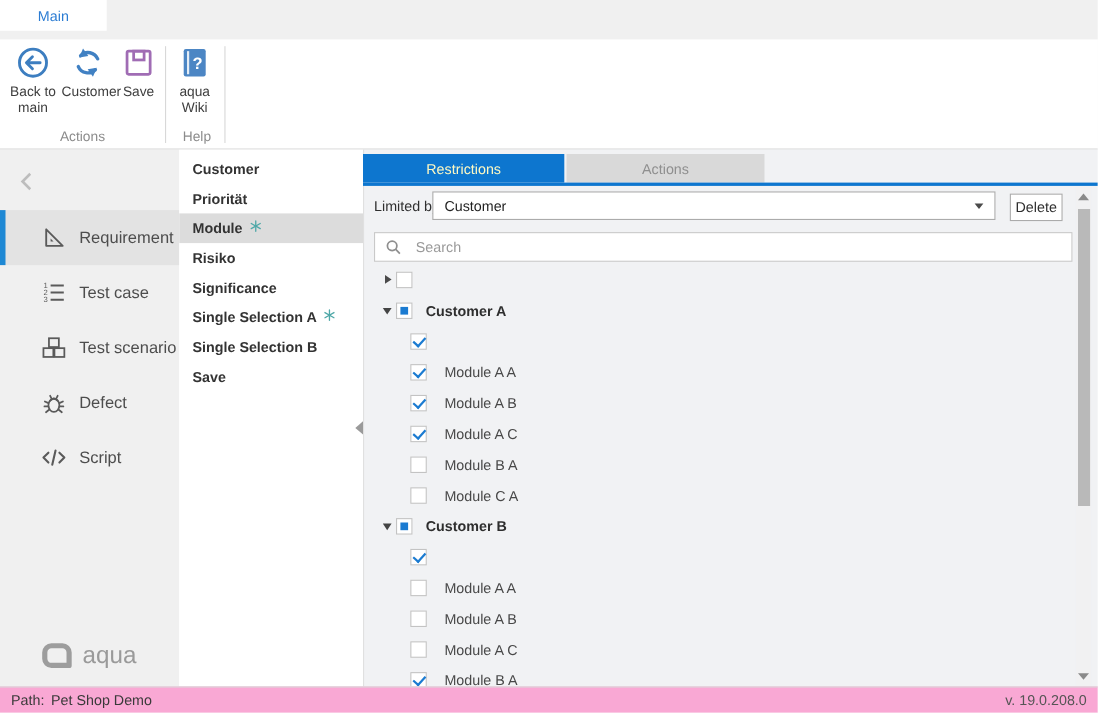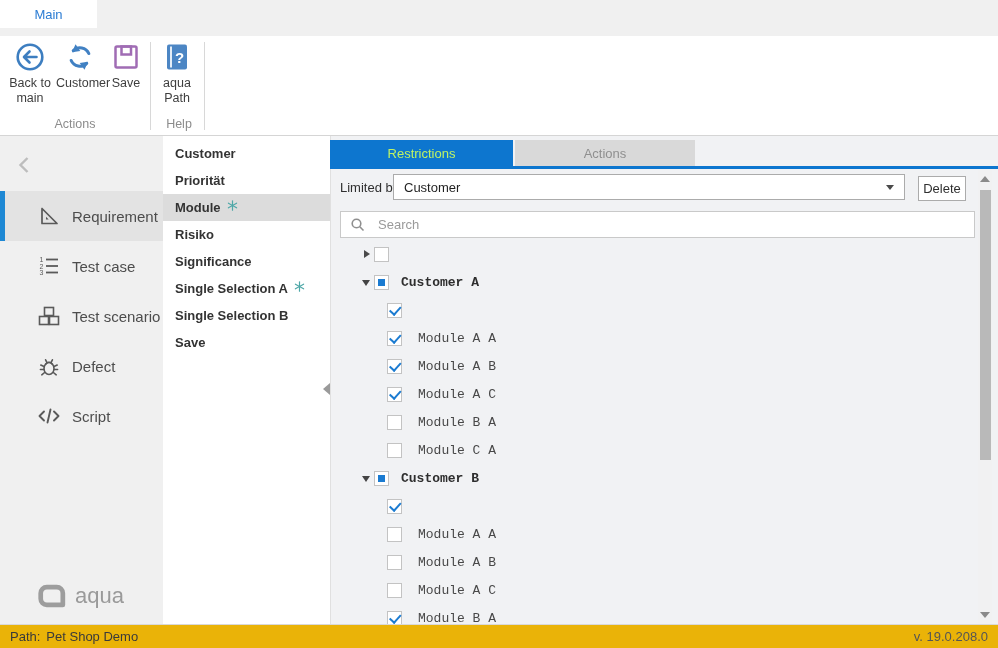--- a/index.html
+++ b/index.html
@@ -29,37 +29,37 @@
 
   
   #fields { left:163px; top:136px; width:167px; height:488px; background:#fff; padding-top:4px; }
   .field-row { height:27px; display:flex; align-items:center; padding-left:12px; font-weight:bold; font-size:13px; color:#333; cursor:pointer; }
   .field-row.selected { background:#dcdcdc; }
   .req { margin-left:6px; margin-top:-5px; flex:none; }
 
   
   #panel-bg { left:330px; top:136px; width:668px; height:488px; background:#f1f2f4; border-left:1px solid #e0e0e0; }
   .tab { position:absolute; top:140px; height:26px; display:flex; align-items:center; justify-content:center; font-size:13px; cursor:pointer; }
-  #tab-restrictions { left:330px; width:183px; background:#0d76cf; color:#bef264; }
+  #tab-restrictions { left:330px; width:183px; background:#0d76cf; color:#fef9c3; }
   #tab-actions { left:515px; width:180px; background:#d9d9d9; color:#8f8f8f; }
   #tab-underline { left:330px; top:166px; width:668px; height:3px; background:#0d76cf; }
 
   #limited-label { left:340px; top:180px; color:#2f2f2f; }
   #limited-combo { left:393px; top:174px; width:512px; height:26px; background:#fff; border:1px solid #ababab; display:flex; align-items:center; padding:0 10px; cursor:pointer; }
   #limited-combo .combo-value { flex:1; color:#1f1f1f; }
   .caret-down { width:0; height:0; border-left:4px solid transparent; border-right:4px solid transparent; border-top:5px solid #4a4a4a; }
   #delete-btn { left:918px; top:176px; width:48px; height:25px; background:#fff; border:1px solid #ababab; display:flex; align-items:center; justify-content:center; color:#2f2f2f; cursor:pointer; }
 
   #search-box { left:340px; top:211px; width:635px; height:27px; background:#fff; border:1px solid #c9c9c9; display:flex; align-items:center; padding:0 9px; }
   #search-box input { border:none; outline:none; flex:1; margin-left:12px; font-family:"Liberation Sans", sans-serif; font-size:13px; color:#333; background:transparent; }
   #search-box input::placeholder { color:#9a9a9a; }
 
   
   #tree { left:330px; top:240px; width:645px; height:384px; overflow:hidden; }
-  .tree-row { display:flex; align-items:center; height:28px; padding-left:31px; cursor:pointer;font-family:Liberation Mono, monospace; }
+  .tree-row { display:flex; align-items:center; height:28px; padding-left:17px; cursor:pointer; }
   .exp { width:13px; height:28px; position:relative; flex:none; }
   .tree-row.lvl2 .exp { width:26px; }
   .exp[data-state="collapsed"]::after { content:""; position:absolute; top:10px; left:3px; border-left:6px solid #4a4a4a; border-top:4px solid transparent; border-bottom:4px solid transparent; }
   .exp[data-state="expanded"]::after { content:""; position:absolute; top:12px; left:1px; border-top:6px solid #444; border-left:4.5px solid transparent; border-right:4.5px solid transparent; }
   .cb { width:15px; height:15px; background:#fff; border:1px solid #c3c3c3; position:relative; flex:none; cursor:pointer; }
   .cb[data-state="checked"]::after { content:""; position:absolute; left:3.5px; top:0.5px; width:4.5px; height:8.5px; border-right:2px solid #1b7bd1; border-bottom:2px solid #1b7bd1; transform:rotate(42deg); }
   .cb[data-state="indeterminate"]::after { content:""; position:absolute; left:3px; top:3px; right:3px; bottom:3px; background:#1b7bd1; }
   .tree-label { margin-left:12px; font-size:13px; color:#484848; }
   .tree-row.lvl2 .tree-label { margin-left:16px; }
   .tree-label.bold { font-weight:bold; color:#2e2e2e; }
@@ -68,21 +68,21 @@
   #splitter { left:323px; top:382px; width:8px; height:14px; cursor:pointer; }
   #splitter::after { content:""; position:absolute; top:1px; left:0; border-right:7px solid #9a9a9a; border-top:6px solid transparent; border-bottom:6px solid transparent; }
 
   
   #vscroll { left:978px; top:170px; width:14px; height:454px; background:#f1f1f2; }
   #vscroll-up { position:absolute; left:2px; top:6px; width:0; height:0; border-bottom:6px solid #8a8a8a; border-left:5px solid transparent; border-right:5px solid transparent; cursor:pointer; }
   #vscroll-down { position:absolute; left:2px; bottom:6px; width:0; height:0; border-top:6px solid #8a8a8a; border-left:5px solid transparent; border-right:5px solid transparent; cursor:pointer; }
   #vscroll-thumb { position:absolute; left:1.5px; top:20px; width:11px; height:270px; background:#b9b9b9; cursor:pointer; }
 
   
-  #statusbar { left:0; top:624px; width:998px; height:24px; background:#eab308; border-top:1px solid #d9d9d9; display:flex; align-items:center; }
+  #statusbar { left:0; top:624px; width:998px; height:24px; background:#f9a8d4; border-top:1px solid #d9d9d9; display:flex; align-items:center; }
   #status-path { margin-left:10px; color:#3a3a3a; }
   #status-path .sep { display:inline-block; width:6px; }
   #status-version { margin-left:auto; margin-right:10px; color:#555; }
 </style>
 </head>
 <body>
 
 <div id="header" class="abs">
   <div id="main-tab">Main</div>
 </div>
@@ -123,21 +123,21 @@
   <div class="rsep" style="left:150px;"></div>
   <div class="rbtn" style="left:154px;width:46px;">
     <span class="ric">
       <svg width="30" height="30" viewBox="0 0 30 30">
           <rect x="5" y="2.5" width="20" height="25" rx="2" fill="#4c86c4"></rect>
           <line x1="9" y1="4.5" x2="9" y2="25.5" stroke="#ffffff" stroke-width="2" opacity="0.85"></line>
           <text x="17.5" y="20.5" font-size="15" font-weight="bold" fill="#fff" text-anchor="middle" font-family="Liberation Sans, sans-serif">?</text>
         </svg>
     </span>
     <span>aqua</span><br>
-    <span>Path</span>
+    <span>Wiki</span>
   </div>
   <div class="rsep" style="left:204px;"></div>
   <div class="rgroup" style="left:0;width:150px;">Actions</div>
   <div class="rgroup" style="left:154px;width:50px;">Help</div>
 </div>
 
 <div id="nav" class="abs">
   <span id="nav-collapse">
     <svg width="12" height="18" viewBox="0 0 12 18" fill="none" stroke="#bdbdbd" stroke-width="2.4">
         <polyline points="9.5,2 2.5,9 9.5,16"></polyline>

